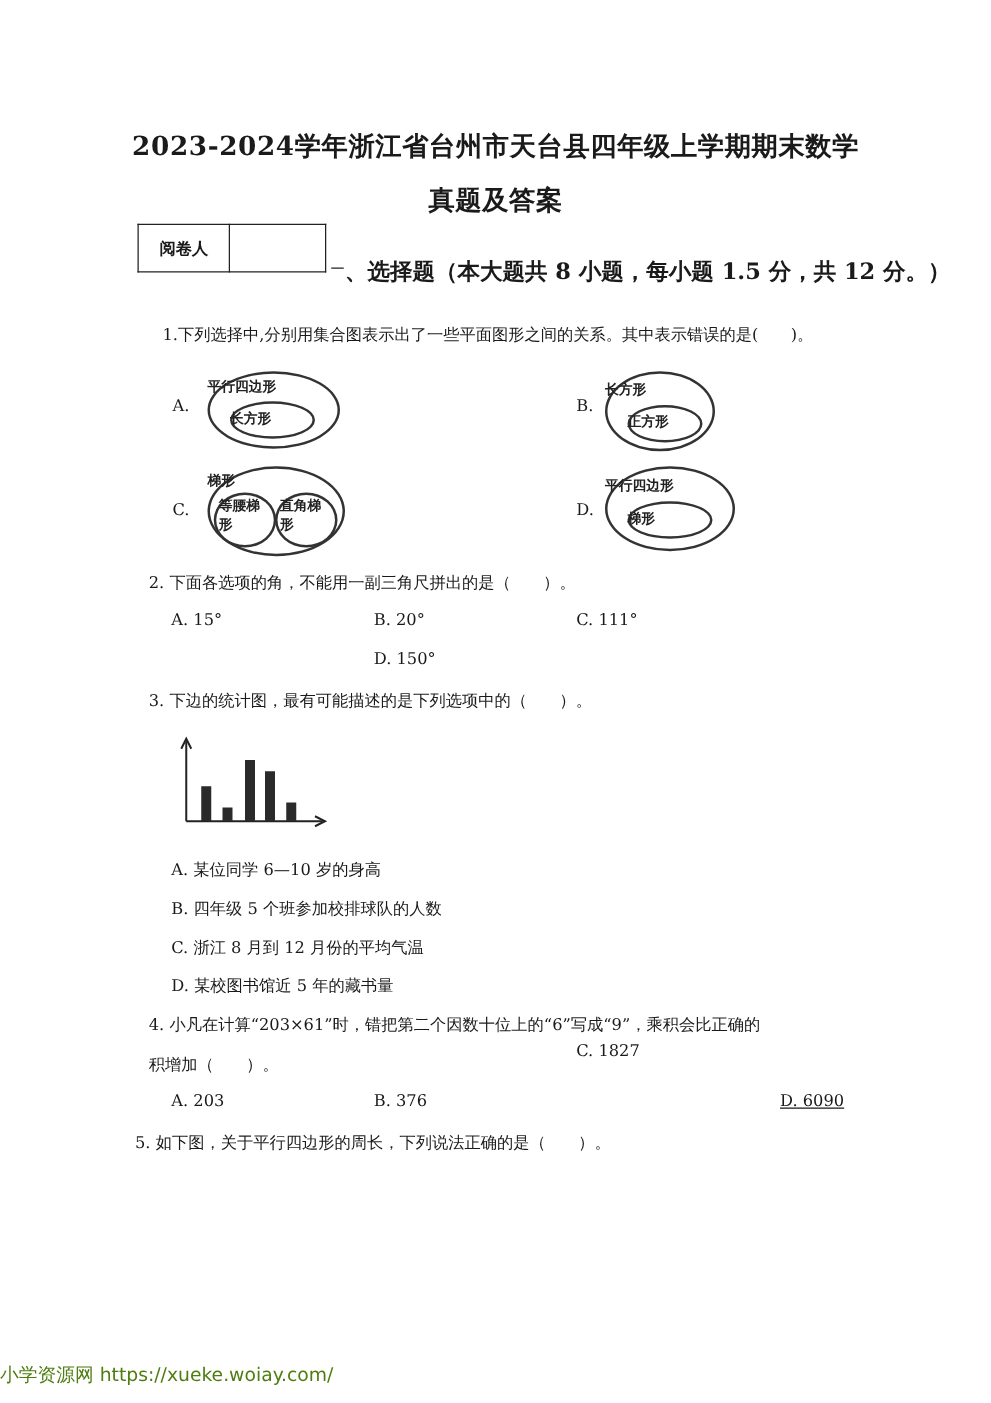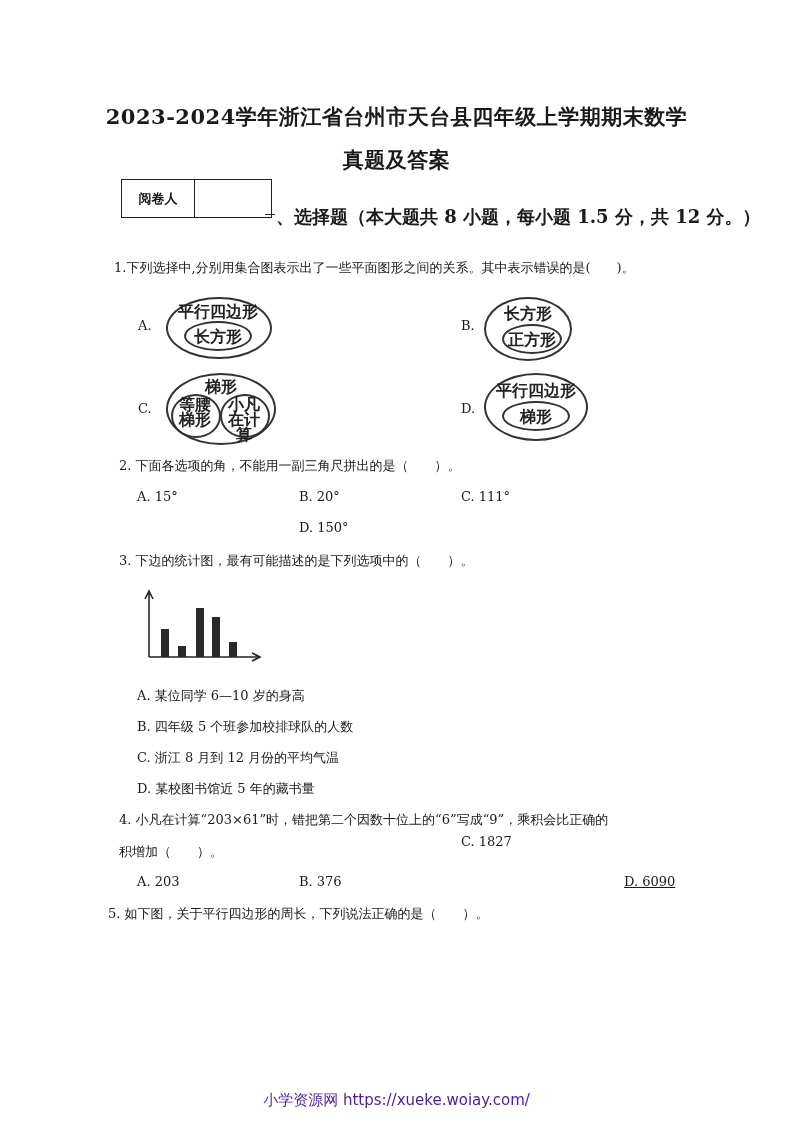--- a/index.html
+++ b/index.html
@@ -2,51 +2,51 @@
 <html><head>
 <meta charset="utf-8">
 <style>
   html, body { margin:0; padding:0; background:#fff; }
   body { width:793px; height:1122px; position:relative; overflow:hidden; color:#1a1a1a;
          font-family:"DejaVu Serif","Liberation Serif",serif; }
   .abs { position:absolute; }
   .title { left:0; width:793px; text-align:center; font-weight:bold; font-size:21px; letter-spacing:0.5px; }
   .t1 { top:103px; }
   .t2 { top:146px; }
-  table.score { position:absolute; left:121px; top:179px; border-collapse:collapse; }
+  table.score { position:absolute; left:110px; top:179px; border-collapse:collapse; }
   table.score td { border:1.5px solid #222; height:35px; font-size:13px; font-weight:bold; text-align:center; }
   table.score td.lbl { width:70px; }
   table.score td.val { width:74px; }
   .sec { left:265px; top:205px; font-size:18px; font-weight:bold; }
   .sec-line { left:265px; top:214px; width:10px; border-top:1.5px solid #222; }
   .q { font-size:13px; }
   .opt { font-size:13px; }
   .ell { position:absolute; border:2px solid #333; border-radius:50%; }
-  .elltxt { position:absolute; font-weight:bold; font-size:16px; font-family:"DejaVu Sans",sans-serif; color:#222; text-align:center; }
-  .footer { left:0; width:793px; top:1091px; text-align:center; font-size:15px; color:#4c1d95;
+  .elltxt { position:absolute; font-weight:bold; font-size:11px; font-family:"DejaVu Sans",sans-serif; color:#222; }
+  .footer { left:0; width:793px; top:1091px; text-align:left; font-size:15px; color:#4d7c0f;
             font-family:"DejaVu Sans","Liberation Sans",sans-serif; }
 </style>
 </head>
 <body>
 
 <div class="abs title t1">2023-2024学年浙江省台州市天台县四年级上学期期末数学</div>
 <div class="abs title t2">真题及答案</div>
 
 <table class="score">
   <tbody>
       <tr>
     <td class="lbl">阅卷人</td>
     <td class="val"></td>
   </tr>
 </tbody>
   </table>
 <div class="abs sec-line"></div>
 <div class="abs sec" style="left:276px;">、选择题（本大题共 8 小题，每小题 1.5 分，共 12 分。）</div>
 
-<div class="abs q" style="left:114px;top:259px;">1.下列选择中,分别用集合图表示出了一些平面图形之间的关系。其中表示错误的是(　　)。</div>
+<div class="abs q" style="left:130px;top:259px;">1.下列选择中,分别用集合图表示出了一些平面图形之间的关系。其中表示错误的是(　　)。</div>
 
 <div class="abs opt" style="left:138px;top:318px;">A.</div>
 <div>
   <div class="ell" style="left:166px;top:297px;width:102px;height:58px;"></div>
   <div class="elltxt" style="left:166px;top:302px;width:104px;">平行四边形</div>
   <div class="ell" style="left:184px;top:321px;width:64px;height:26px;"></div>
   <div class="elltxt" style="left:184px;top:327px;width:68px;">长方形</div>
 </div>
 
 <div class="abs opt" style="left:461px;top:318px;">B.</div>
@@ -57,21 +57,21 @@
   <div class="elltxt" style="left:502px;top:330px;width:60px;">正方形</div>
 </div>
 
 <div class="abs opt" style="left:138px;top:401px;">C.</div>
 <div>
   <div class="ell" style="left:166px;top:373px;width:106px;height:68px;"></div>
   <div class="elltxt" style="left:166px;top:377px;width:110px;">梯形</div>
   <div class="ell" style="left:171px;top:394px;width:46px;height:40px;"></div>
   <div class="elltxt" style="left:175px;top:397px;width:40px;line-height:15px;">等腰梯形</div>
   <div class="ell" style="left:220px;top:394px;width:46px;height:40px;"></div>
-  <div class="elltxt" style="left:224px;top:397px;width:40px;line-height:15px;">小凡在计算</div>
+  <div class="elltxt" style="left:224px;top:397px;width:40px;line-height:15px;">直角梯形</div>
 </div>
 
 <div class="abs opt" style="left:461px;top:401px;">D.</div>
 <div>
   <div class="ell" style="left:484px;top:373px;width:100px;height:64px;"></div>
   <div class="elltxt" style="left:484px;top:381px;width:104px;">平行四边形</div>
   <div class="ell" style="left:502px;top:401px;width:64px;height:26px;"></div>
   <div class="elltxt" style="left:502px;top:407px;width:68px;">梯形</div>
 </div>
 

